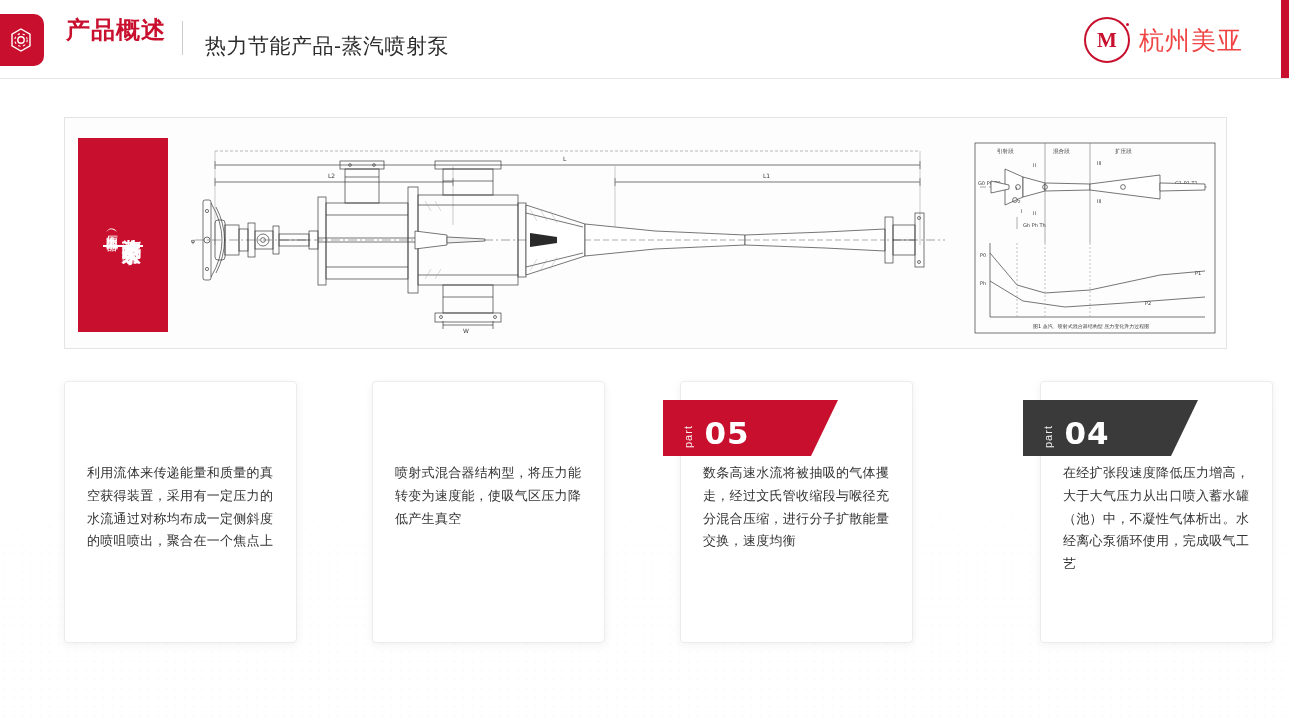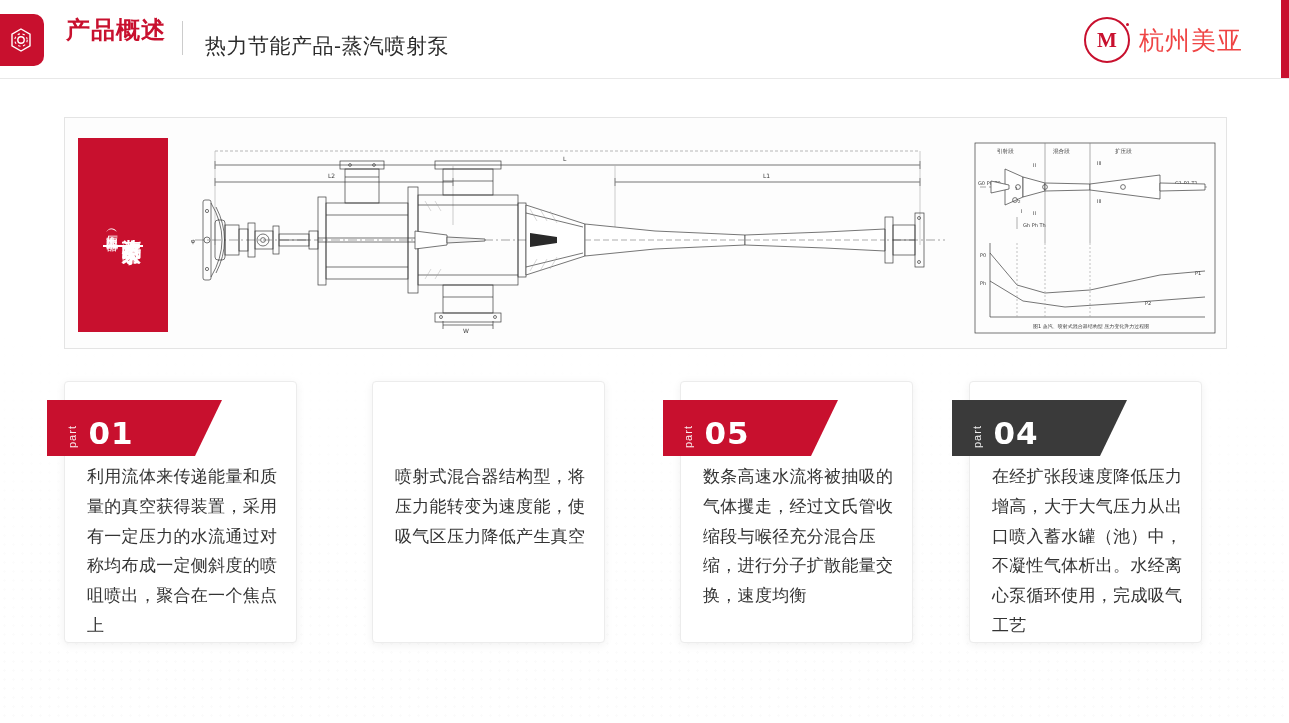--- a/index.html
+++ b/index.html
@@ -188,21 +188,21 @@
     background: #ffffff;
     border: 1px solid #ececec;
     border-radius: 4px;
     box-shadow: 0 2px 10px rgba(0,0,0,0.06);
     box-sizing: border-box;
   }
   .card-body {
     position: absolute;
     left: 22px; top: 80px;
     right: 16px;
-    font-size: 17px;
+    font-size: 13px;
     line-height: 1.75;
     color: #333333;
     letter-spacing: 0.3px;
   }
   .card-tag {
     position: absolute;
     top: 18px;
     left: -18px;
     width: 175px;
     height: 56px;
@@ -445,50 +445,41 @@
       <line x1="832" y1="118" x2="832" y2="192" stroke="#a8a8a8" stroke-dasharray="2 2"></line>
       <line x1="860" y1="118" x2="860" y2="192" stroke="#a8a8a8" stroke-dasharray="2 2"></line>
       <line x1="905" y1="118" x2="905" y2="192" stroke="#a8a8a8" stroke-dasharray="2 2"></line>
 
       <text x="848" y="203" fill="#3b3b3b" stroke="none" font-size="5">图1  蒸汽、喷射式混合器结构型  压力变化升力过程图</text>
     </g>
   </svg>
 </div>
 
 <div class="card" style="left:64px;">
-  <div class="card-tag">
-    <svg class="tag-shape" viewBox="0 0 175 56" preserveAspectRatio="none" aria-hidden="true">
-      <polygon points="0,0 175,0 148,56 0,56" fill="#c8102e"></polygon>
-    </svg>
-    <div class="tag-text">
-      <div class="tag-part">part</div>
-      <div class="tag-num">01</div>
-    </div>
-  </div>
   <div class="card-body">利用流体来传递能量和质量的真空获得装置，采用有一定压力的水流通过对称均布成一定侧斜度的喷咀喷出，聚合在一个焦点上</div>
 </div>
 
 <div class="card" style="left:372px;">
   <div class="card-body">喷射式混合器结构型，将压力能转变为速度能，使吸气区压力降低产生真空</div>
 </div>
 
 <div class="card" style="left:680px;">
   <div class="card-tag">
     <svg class="tag-shape" viewBox="0 0 175 56" preserveAspectRatio="none" aria-hidden="true">
       <polygon points="0,0 175,0 148,56 0,56" fill="#c8102e"></polygon>
     </svg>
     <div class="tag-text">
       <div class="tag-part">part</div>
       <div class="tag-num">05</div>
     </div>
   </div>
   <div class="card-body">数条高速水流将被抽吸的气体攫走，经过文氏管收缩段与喉径充分混合压缩，进行分子扩散能量交换，速度均衡</div>
 </div>
 
-<div class="card" style="left:969px;padding-left:28px;">
+<div class="card" style="left:1040px;padding-left:28px;">
   <div class="card-tag">
     <svg class="tag-shape" viewBox="0 0 175 56" preserveAspectRatio="none" aria-hidden="true">
       <polygon points="0,0 175,0 148,56 0,56" fill="#3a3a3a"></polygon>
     </svg>
     <div class="tag-text">
       <div class="tag-part">part</div>
       <div class="tag-num">04</div>
     </div>
   </div>
   <div class="card-body">在经扩张段速度降低压力增高，大于大气压力从出口喷入蓄水罐（池）中，不凝性气体析出。水经离心泵循环使用，完成吸气工艺</div>

